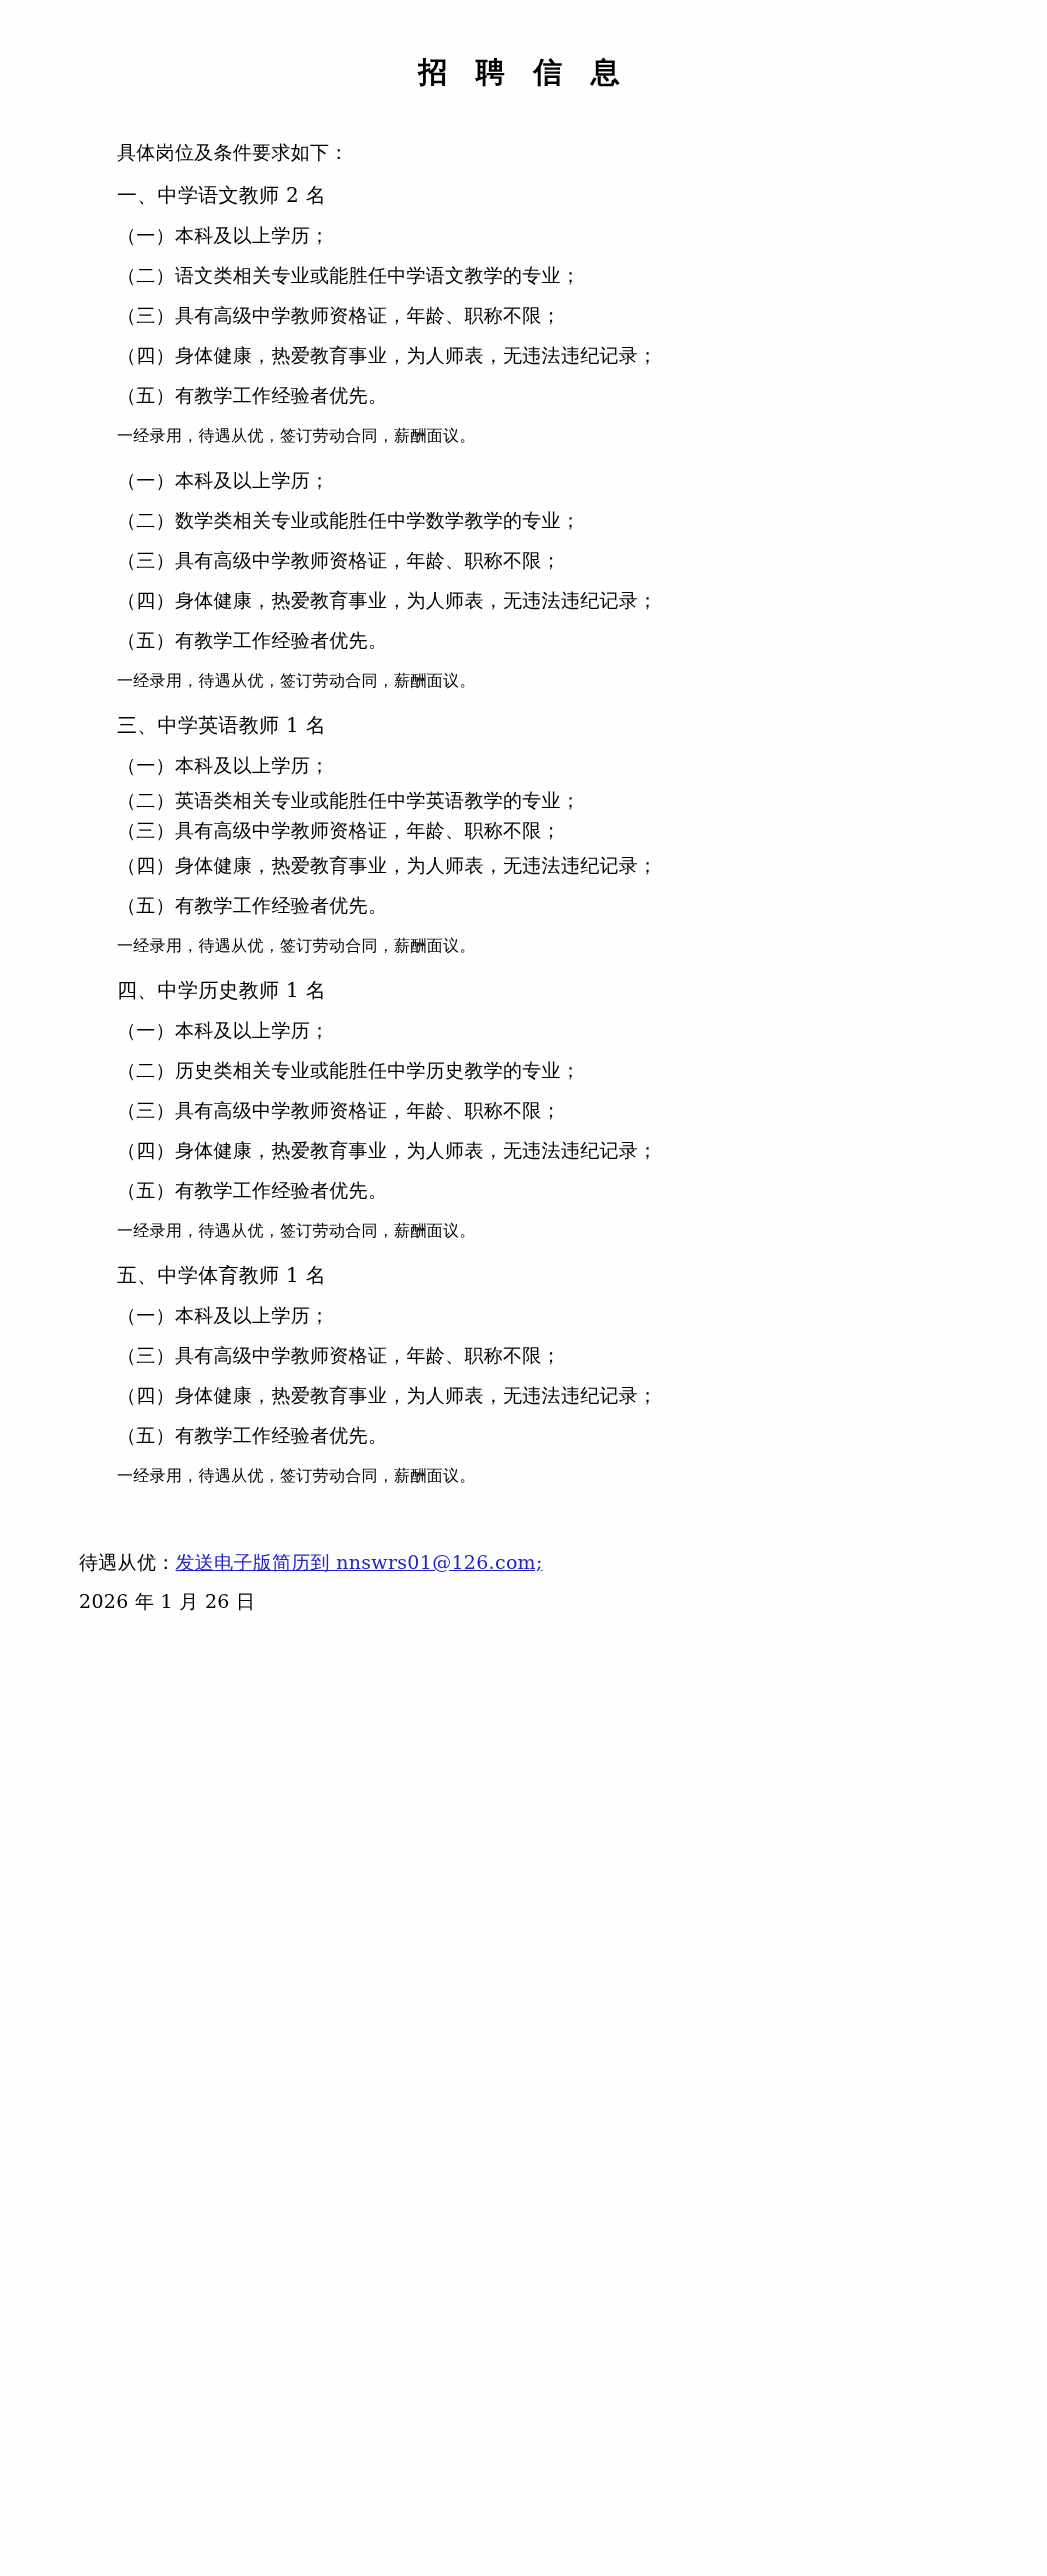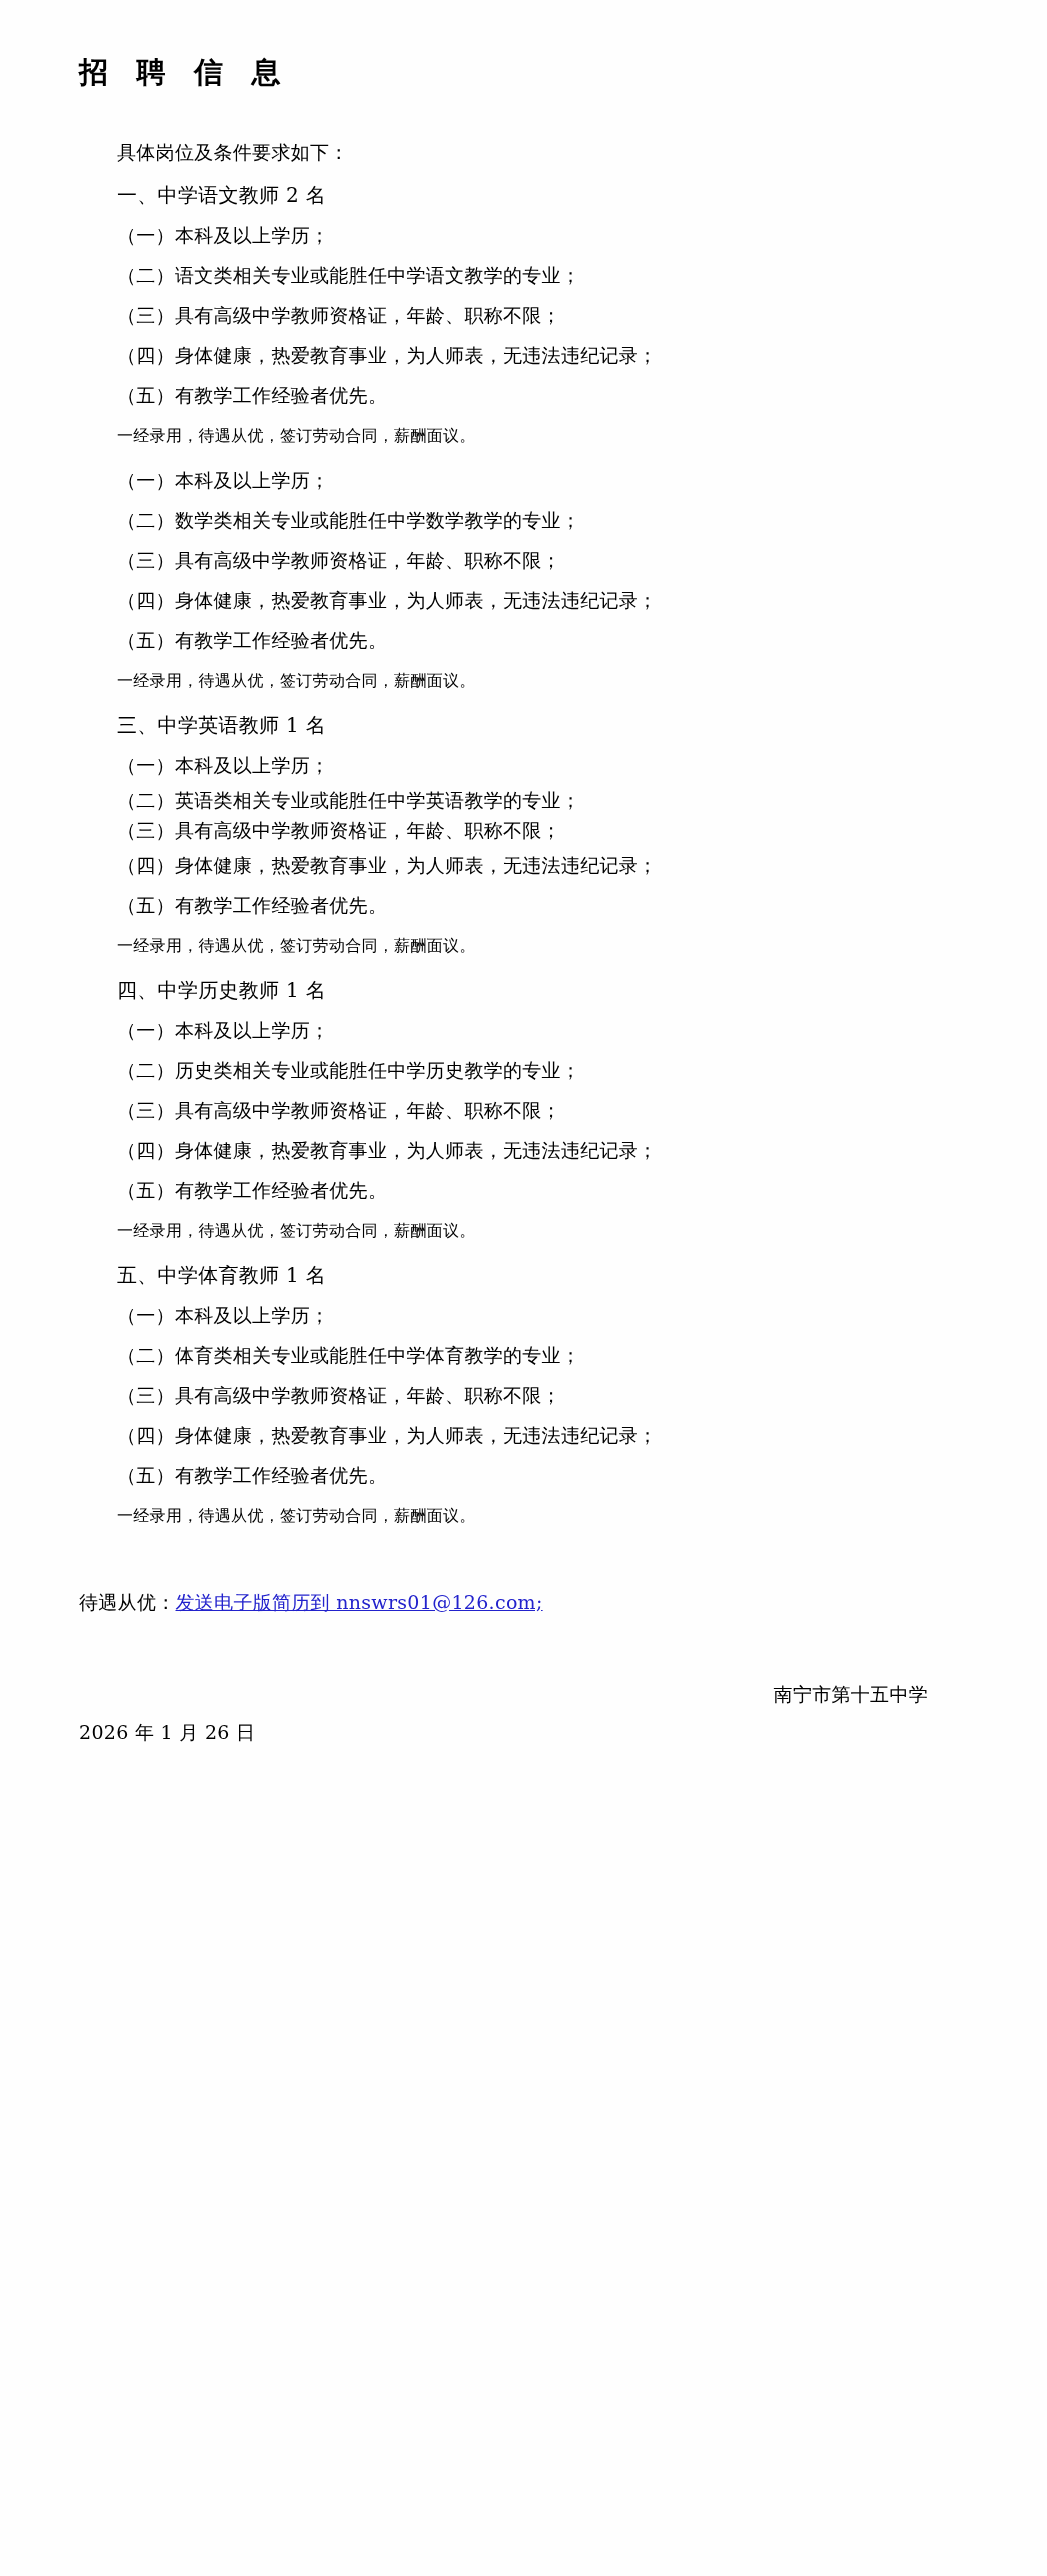--- a/index.html
+++ b/index.html
@@ -14,21 +14,21 @@
   }
   .page {
     width: 1047px;
     min-height: 2576px;
     background: #fefefe;
     box-sizing: border-box;
     padding: 33px 79px 40px 79px;
     position: relative;
   }
   .doc-title {
-    text-align: left;
+    text-align: center;
     font-size: 29px;
     font-weight: bold;
     letter-spacing: 9.2px;
     margin: 20px 0 40px 0;
     font-family: "DejaVu Serif", "Liberation Serif", serif;
   }
   p {
     margin: 0;
   }
   .para {
@@ -141,28 +141,26 @@
     <p class="item">（二）历史类相关专业或能胜任中学历史教学的专业；</p>
     <p class="item">（三）具有高级中学教师资格证，年龄、职称不限；</p>
     <p class="item">（四）身体健康，热爱教育事业，为人师表，无违法违纪记录；</p>
     <p class="item">（五）有教学工作经验者优先。</p>
     <p class="note">一经录用，待遇从优，签订劳动合同，薪酬面议。</p>
   </div>
 
   <div class="block">
     <p class="section-head">五、中学体育教师 1 名</p>
     <p class="item">（一）本科及以上学历；</p>
-    <p class="item">（二）体育类相关专业或能胜任中学体育教学的专业；</p>
     <p class="item">（三）具有高级中学教师资格证，年龄、职称不限；</p>
     <p class="item">（四）身体健康，热爱教育事业，为人师表，无违法违纪记录；</p>
     <p class="item">（五）有教学工作经验者优先。</p>
     <p class="note">一经录用，待遇从优，签订劳动合同，薪酬面议。</p>
   </div>
 
   <p class="resume-line">
     <span>待遇从优：</span><a class="resume-link" href="#">发送电子版简历到 nnswrs01@126.com;</a>
   </p>
 
-  <p class="signature">南宁市第十五中学</p>
   <p class="date">2026 年 1 月 26 日</p>
 
 </div>
 
 
 </body></html>

